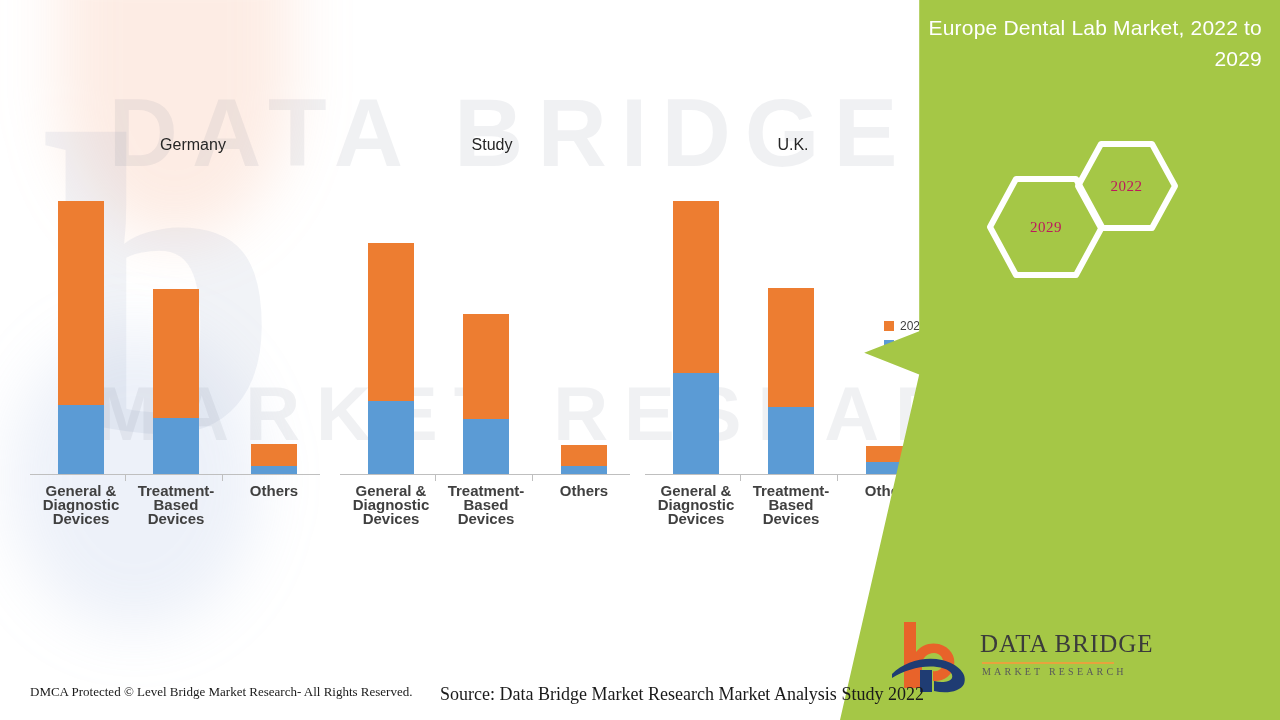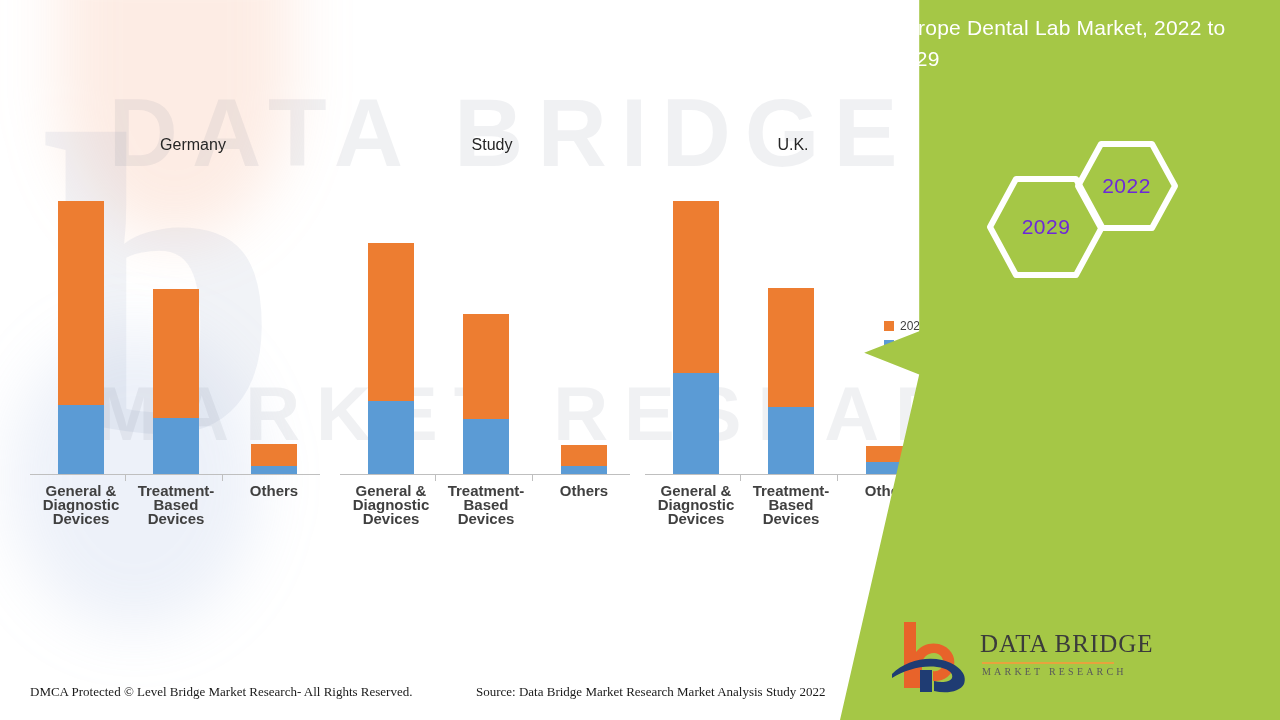--- a/index.html
+++ b/index.html
@@ -83,44 +83,45 @@
     width: 440px; height: 720px;
     background: #A5C746;
     clip-path: polygon(100% 0, 100% 100%, 0% 100%, 18% 52%, 5.5% 49%, 18% 46%, 18% 0);
   }
 
   
   .panel-title {
     position: absolute;
     right: 18px; top: 12px;
     width: 370px;
-    text-align: left;
+    text-align: right;
     color: #ffffff;
     font-size: 21px;
     line-height: 31px;
     letter-spacing: 0.2px;
   }
 
   .hex-group {
     position: absolute;
     left: 978px; top: 140px;
     width: 215px; height: 135px;
   }
   .hex {
     position: absolute;
     display: flex;
     align-items: center;
     justify-content: center;
   }
   .hex svg { position: absolute; left: 0; top: 0; }
   .hex-label {
     position: relative;
-    color: #6d28d9;
-    font-size: 21px;
+    color: #be185d;
+    font-size: 15px;
     letter-spacing: 0.5px;
+    font-family: Liberation Serif, serif;
   }
   .hex-2029 { left: 8px; top: 35px; width: 120px; height: 104px; }
   .hex-2022 { left: 96px; top: 0px; width: 105px; height: 92px; }
 
   .brand-text {
     position: absolute;
     left: 990px; top: 312px;
     width: 280px;
     text-align: center;
     color: #3C7CA8;
@@ -236,23 +237,23 @@
   .footer-left {
     position: absolute;
     left: 30px; top: 684px;
     font-family: "Liberation Serif", serif;
     font-size: 13px;
     color: #1a1a1a;
     white-space: nowrap;
   }
   .footer-right {
     position: absolute;
-    left: 476px; top: 684px;
-    font-family: "Liberation Serif", serif;
-    font-size: 13px;
+    left: 440px; top: 684px;
+    font-family: "Liberation Serif", serif;
+    font-size: 18px;
     color: #1a1a1a;
     white-space: nowrap;
   }
 </style>
 </head>
 <body>
 
 <div id="root">
 
   <div class="bg-blob blob-peach"></div>

